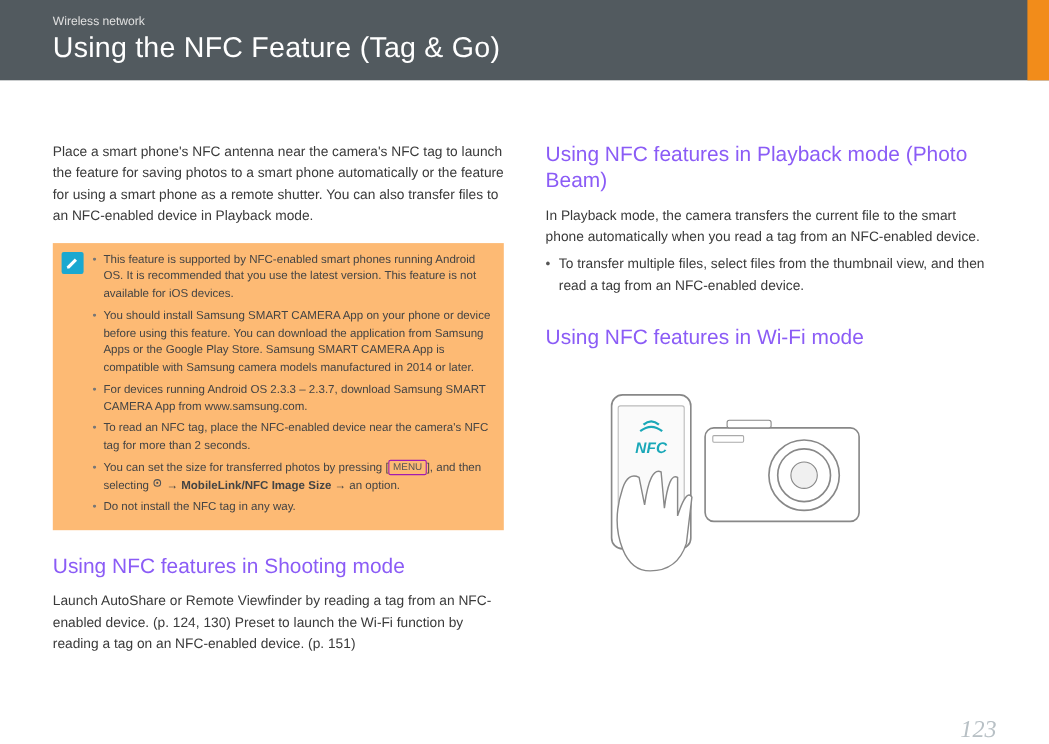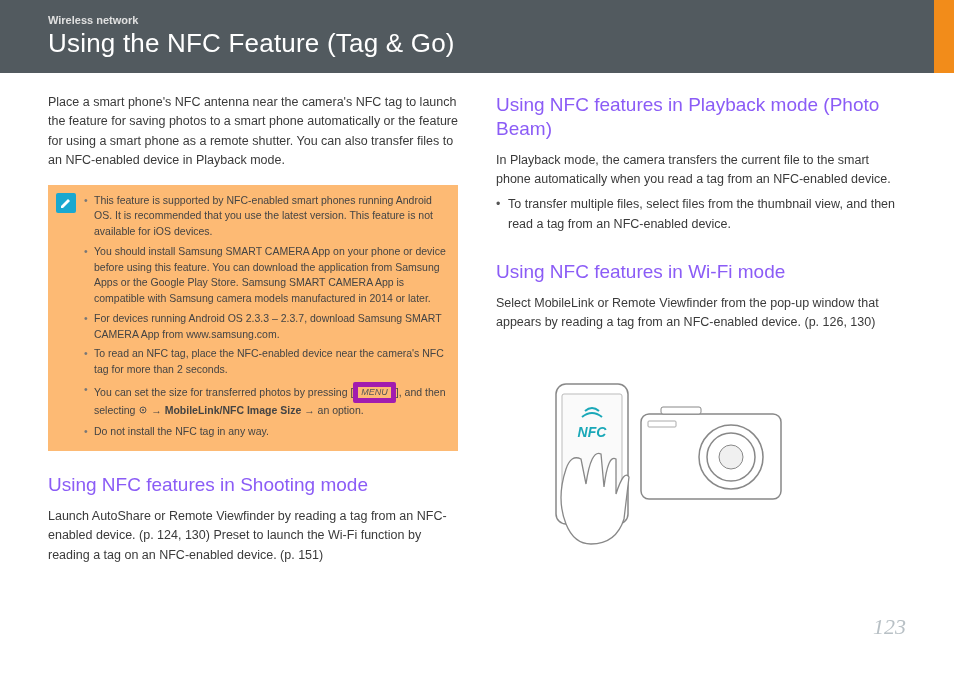--- a/index.html
+++ b/index.html
@@ -20,41 +20,42 @@
   }
   .header-bar {
     background: #525a5f;
     color: #fff;
     padding: 14px 48px 14px 48px;
     position: relative;
   }
   .breadcrumb {
     font-size: 11px;
     color: #e0e0e0;
-    font-weight: 700;
+    font-weight: 400;
   }
   .title {
     font-size: 26px;
     color: #fff;
     font-weight: 300;
     letter-spacing: 0.2px;
     margin-top: 2px;
   }
   .accent {
     position: absolute;
     top: 0;
     right: 0;
     width: 20px;
     height: 100%;
     background: #f28c1a;
   }
   .content {
     display: flex;
     padding: 20px 48px 10px 48px;
     gap: 38px;
+    margin-top: 36px;
   }
   .col {
     flex: 1;
     font-size: 12.5px;
     line-height: 1.55;
     color: #3a3a3a;
   }
   .intro { margin-bottom: 14px; }
   .note-box {
     background: #fdba74;
@@ -107,37 +108,36 @@
     left: 0;
     color: #555;
   }
   .strong { font-weight: 600; }
   .illustration {
     text-align: left;
     margin-top: 14px;
   }
   .page-number {
     position: absolute;
-    bottom: 36px;
+    bottom: 0;
     right: 48px;
     font-style: italic;
     font-size: 22px;
     color: #b8c0c5;
     font-family: Georgia, "Times New Roman", serif;
   }
   .menu-label {
-    border: 5px solid #a21caf;
+    border: 1px solid #a21caf;
     border-radius: 2px;
     padding: 0 3px;
     font-size: 9px;
     vertical-align: middle;
     color: #555;
     display: inline-block;
     line-height: 1.3;
-    font-style: italic;
   }
   .gear-icon {
     display: inline-block;
     vertical-align: middle;
   }
 </style>
 </head>
 <body>
 
 <div class="page">
@@ -178,21 +178,20 @@
       <h2 class="section-title">Using NFC features in Shooting mode</h2>
       <p class="section-body">Launch AutoShare or Remote Viewfinder by reading a tag from an NFC-enabled device. (p. 124, 130) Preset to launch the Wi-Fi function by reading a tag on an NFC-enabled device. (p. 151)</p>
     </div>
 
     <div class="col">
       <h2 class="section-title">Using NFC features in Playback mode (Photo Beam)</h2>
       <p>In Playback mode, the camera transfers the current file to the smart phone automatically when you read a tag from an NFC-enabled device.</p>
       <p class="bullet section-body">To transfer multiple files, select files from the thumbnail view, and then read a tag from an NFC-enabled device.</p>
 
       <h2 class="section-title">Using NFC features in Wi-Fi mode</h2>
-      <p class="section-body">Select MobileLink or Remote Viewfinder from the pop-up window that appears by reading a tag from an NFC-enabled device. (p. 126, 130)</p>
 
       <div class="illustration">
         <svg width="300" height="190" viewBox="0 0 300 190">
 
           <rect x="145" y="55" width="140" height="85" rx="8" fill="#fff" stroke="#888" stroke-width="1.5"></rect>
           <circle cx="235" cy="98" r="32" fill="#fff" stroke="#888" stroke-width="1.5"></circle>
           <circle cx="235" cy="98" r="24" fill="#fff" stroke="#888" stroke-width="1.5"></circle>
           <circle cx="235" cy="98" r="12" fill="#f0f0f0" stroke="#888" stroke-width="1"></circle>
           <rect x="152" y="62" width="28" height="6" rx="1" fill="none" stroke="#aaa" stroke-width="1"></rect>
           <rect x="165" y="48" width="40" height="7" rx="2" fill="#fff" stroke="#888" stroke-width="1"></rect>

